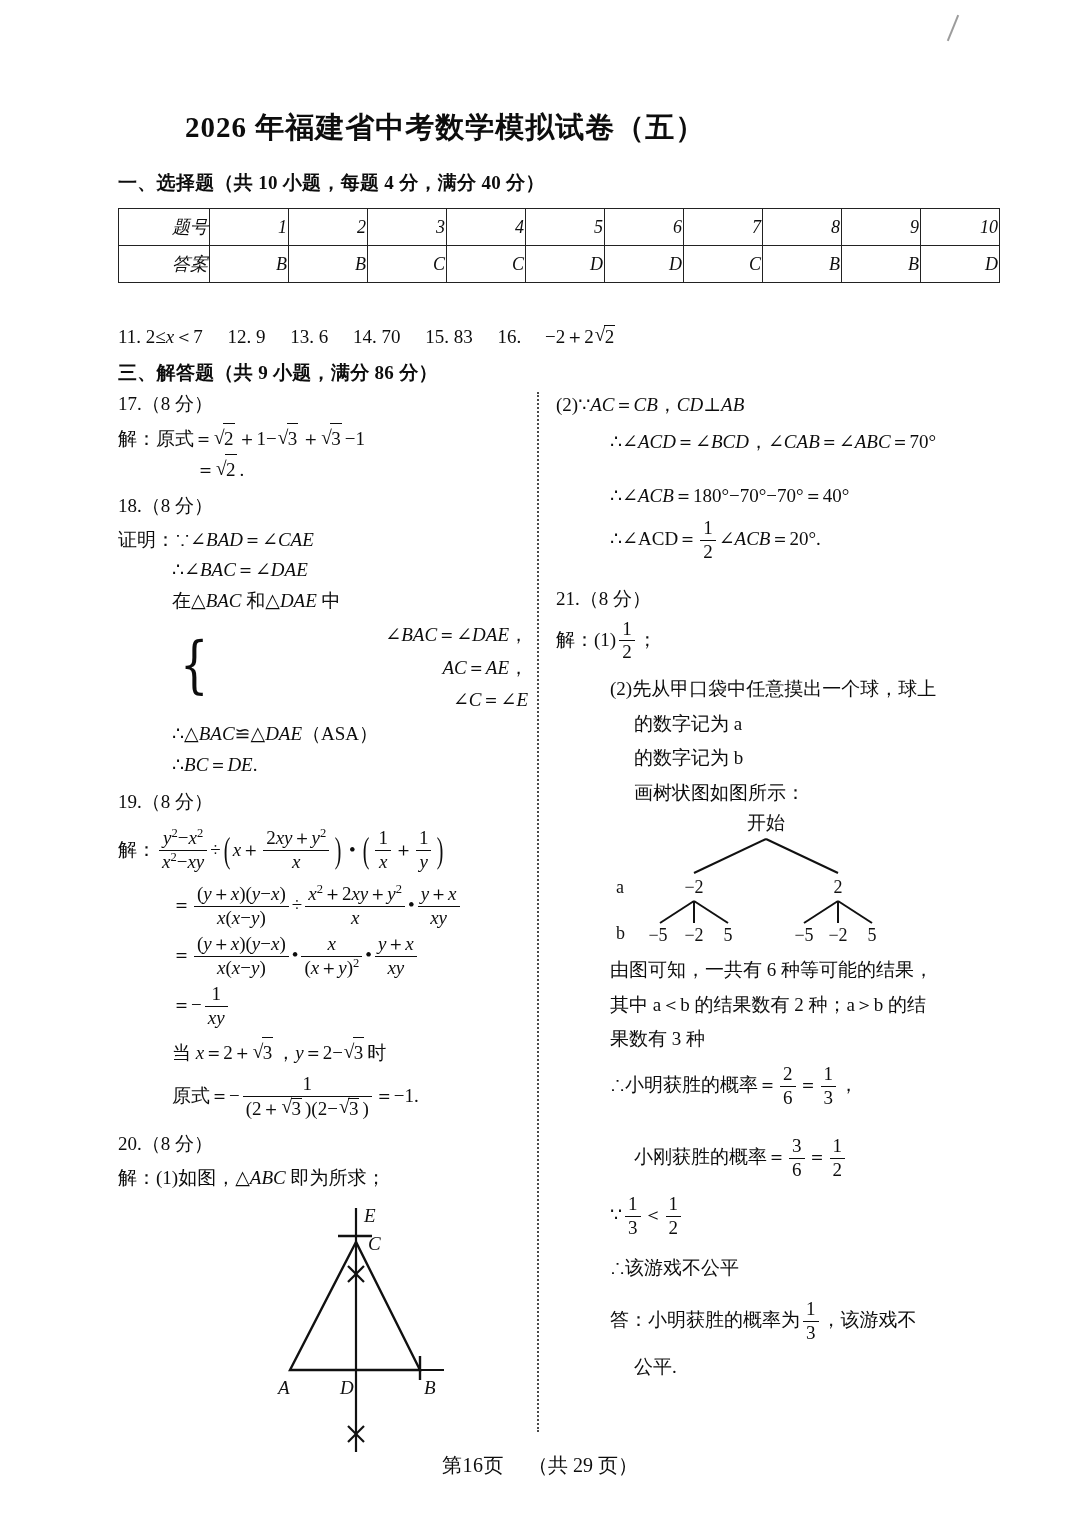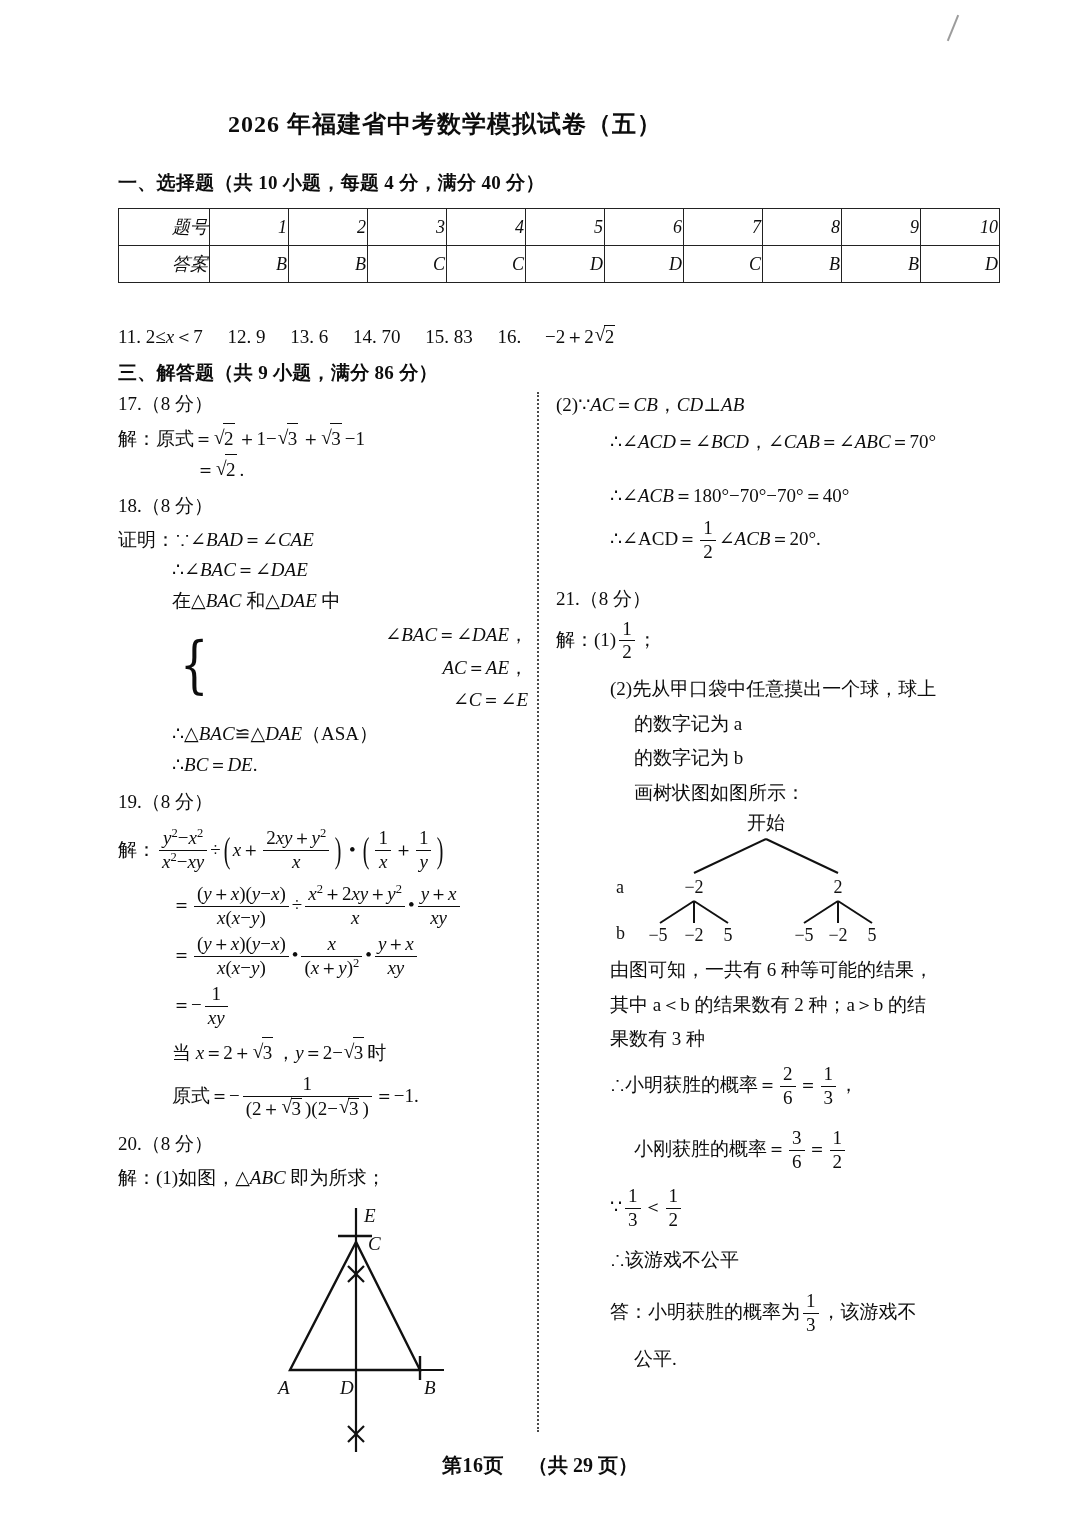--- a/index.html
+++ b/index.html
@@ -33,21 +33,21 @@
     opacity: .85;
   }
 
   
   .doc-title {
     position: absolute;
     top: 108px;
     left: 0;
     width: 890px;
     text-align: center;
-    font-size: 24px;
+    font-size: 29px;
     font-weight: bold;
     letter-spacing: 1px;
     font-family: "Liberation Serif", "DejaVu Serif", serif;
   }
 
   
   .sec-head {
     position: absolute;
     left: 118px;
     font-size: 19px;
@@ -216,21 +216,21 @@
   .tree svg { display: block; }
 
   
   .footer {
     position: absolute;
     left: 0;
     top: 1452px;
     width: 1080px;
     text-align: center;
     font-size: 20px;
-    font-weight: bold;
+    font-weight: normal;
   }
   .footer .pg { letter-spacing: .5px; }
 </style>
 </head>
 <body>
 
 <div class="page">
 
   <div class="scan-mark"></div>
 
@@ -425,21 +425,21 @@
     </div>
 
     <div class="ml ind1" style="margin-top:2px">由图可知，一共有 6 种等可能的结果，</div>
     <div class="ml ind1" style="margin-top:4px">其中 a＜b 的结果数有 2 种；a＞b 的结</div>
     <div class="ml ind1" style="margin-top:4px">果数有 3 种</div>
 
     <div class="ml ind1" style="margin-top:10px">
       <span>∴小明获胜的概率＝</span><span class="frac"><span class="num">2</span><span class="den">6</span></span><span>＝</span><span class="frac"><span class="num">1</span><span class="den">3</span></span><span>，</span>
     </div>
 
-    <div class="ml ind2" style="margin-top:20px">
+    <div class="ml ind2" style="margin-top:28px">
       <span>小刚获胜的概率＝</span><span class="frac"><span class="num">3</span><span class="den">6</span></span><span>＝</span><span class="frac"><span class="num">1</span><span class="den">2</span></span>
     </div>
 
     <div class="ml ind1" style="margin-top:14px">
       <span>∵</span><span class="frac"><span class="num">1</span><span class="den">3</span></span><span>＜</span><span class="frac"><span class="num">1</span><span class="den">2</span></span>
     </div>
 
     <div class="ml ind1" style="margin-top:14px">∴该游戏不公平</div>
 
     <div class="ml ind1" style="margin-top:16px">

